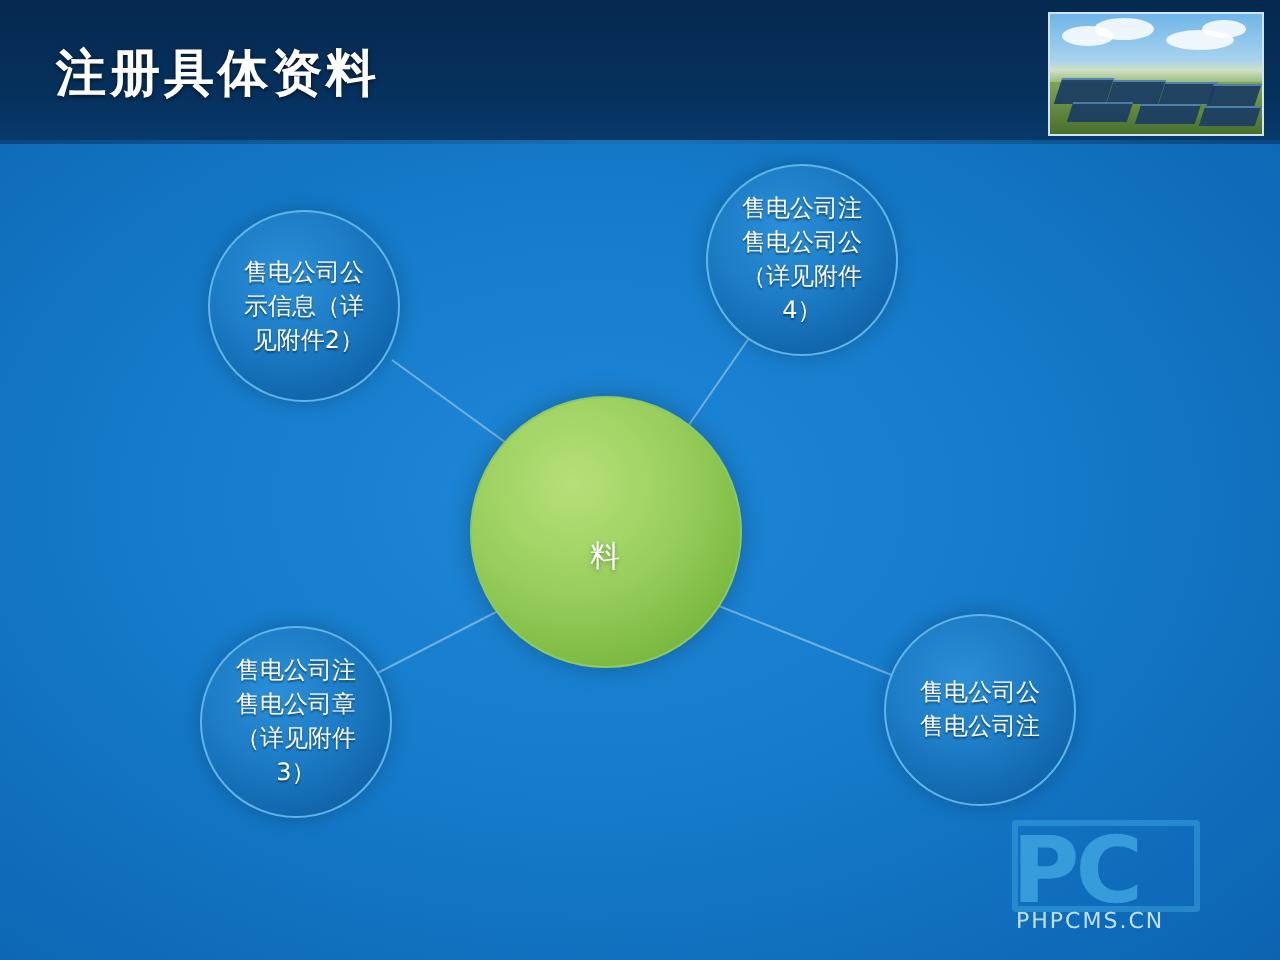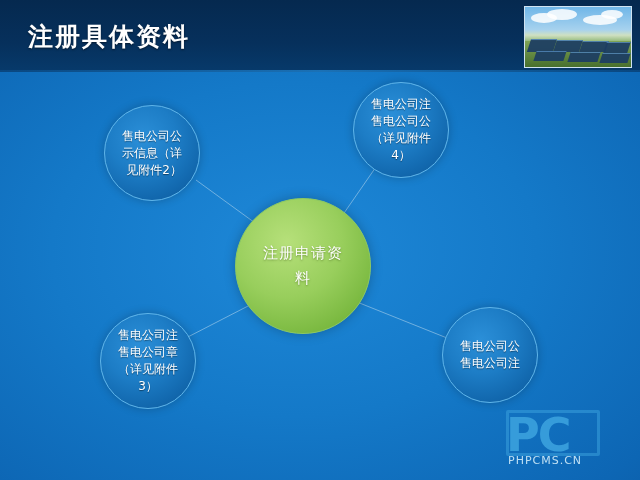--- a/index.html
+++ b/index.html
@@ -125,21 +125,21 @@
 
   <svg class="links">
     <line x1="196" y1="180" x2="262" y2="228" stroke="#7fb9e3" stroke-width="1" opacity="0.85"></line>
     <line x1="378" y1="164" x2="342" y2="216" stroke="#7fb9e3" stroke-width="1" opacity="0.85"></line>
     <line x1="182" y1="340" x2="250" y2="305" stroke="#7fb9e3" stroke-width="1" opacity="0.85"></line>
     <line x1="452" y1="340" x2="357" y2="302" stroke="#7fb9e3" stroke-width="1" opacity="0.85"></line>
   </svg>
 
   <div class="node center">
     <div class="lbl">
-      <span>注册申请资</span><br>
+      <br>
       <span>料</span>
     </div>
   </div>
 
   <div class="node sat n-tl">
     <div class="lbl">
       <span>售电公司公</span><br>
       <span>示信息（详</span><br>
       <span>见附件2）</span>
     </div>

